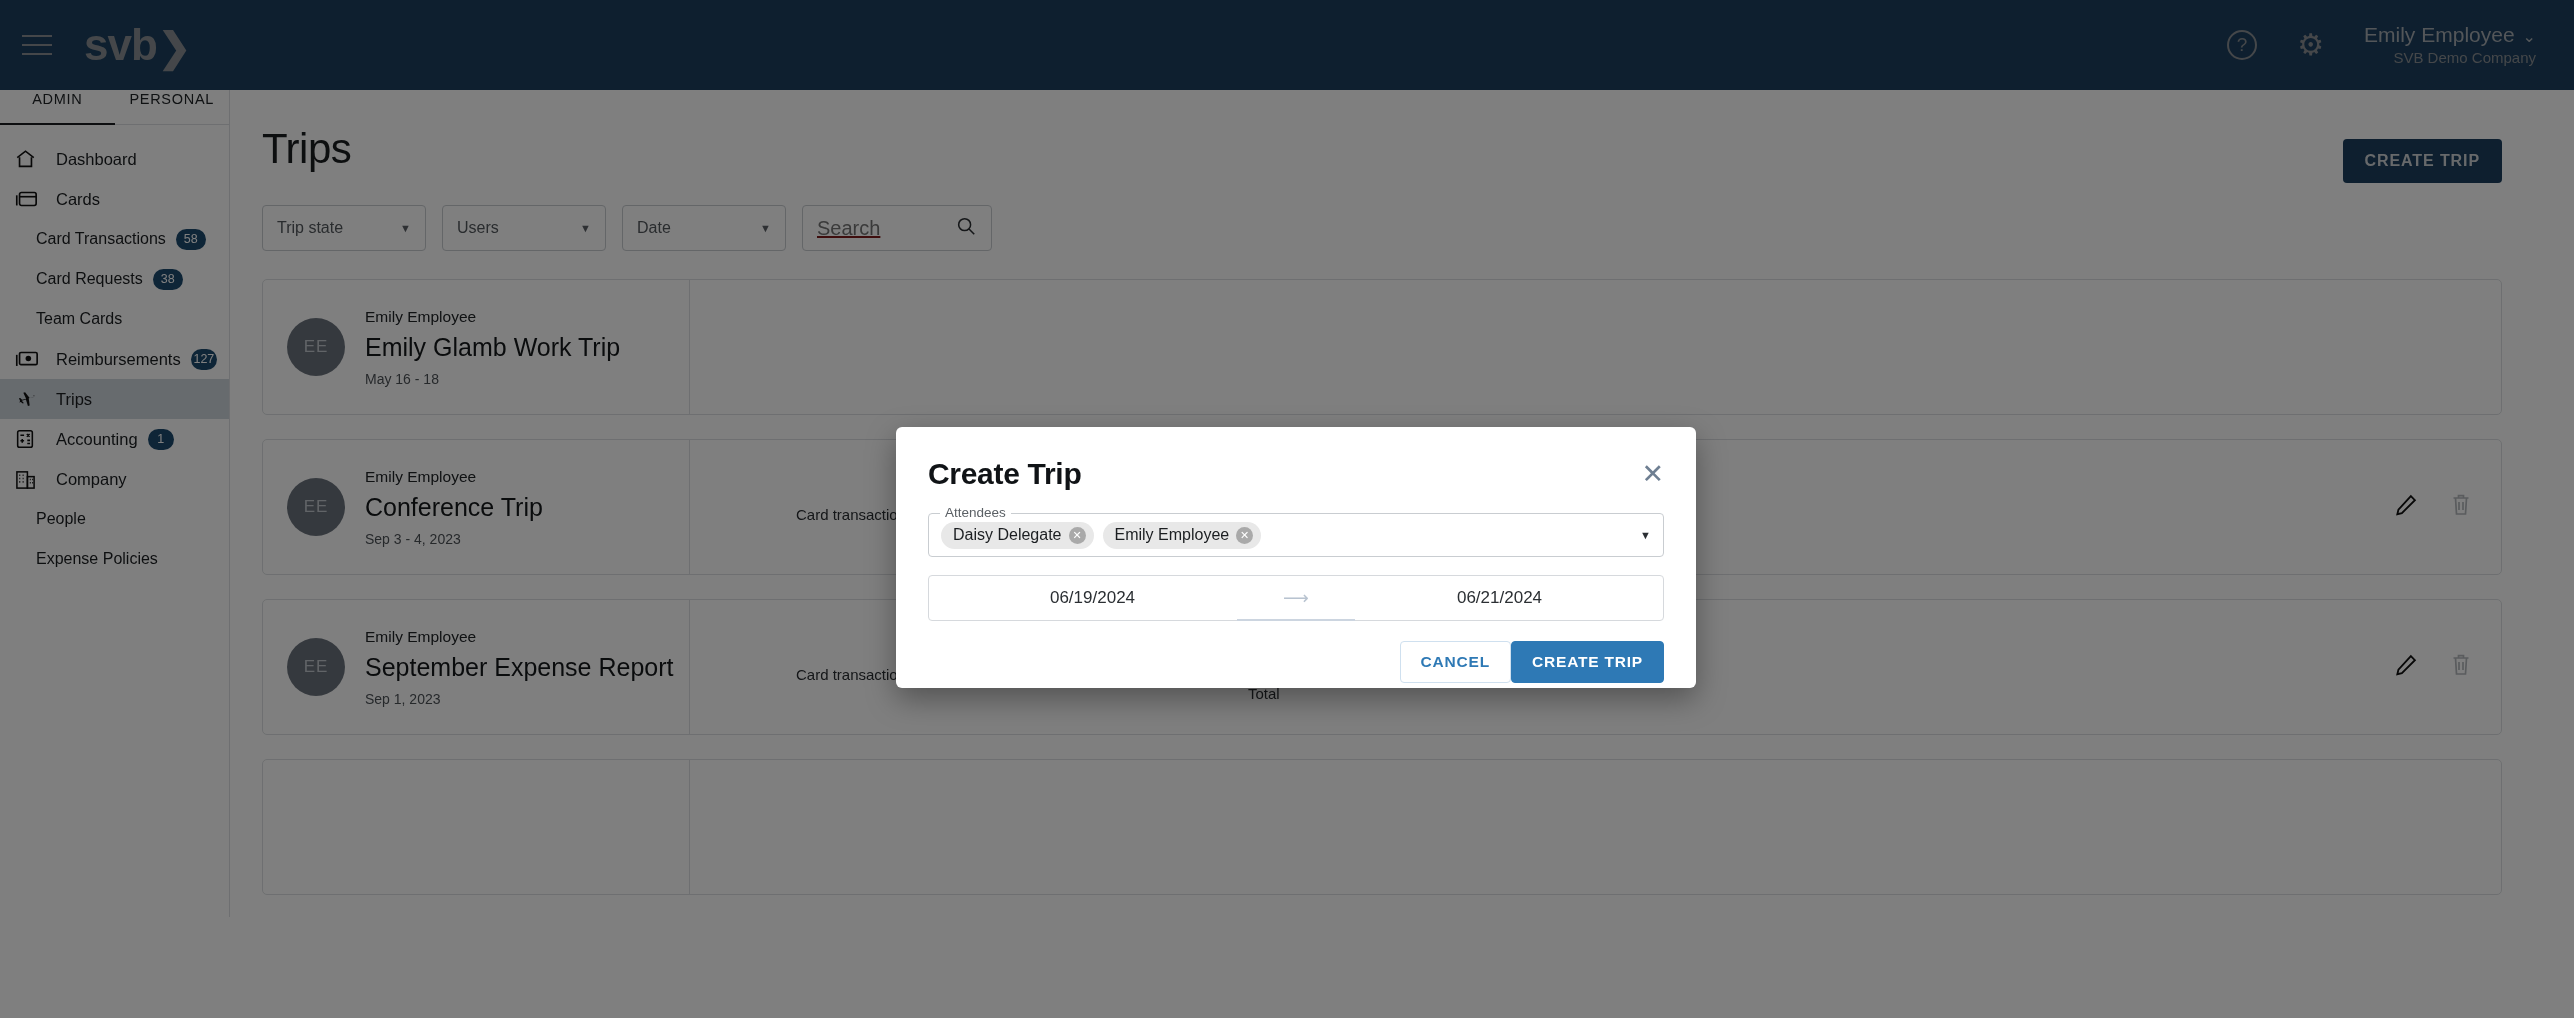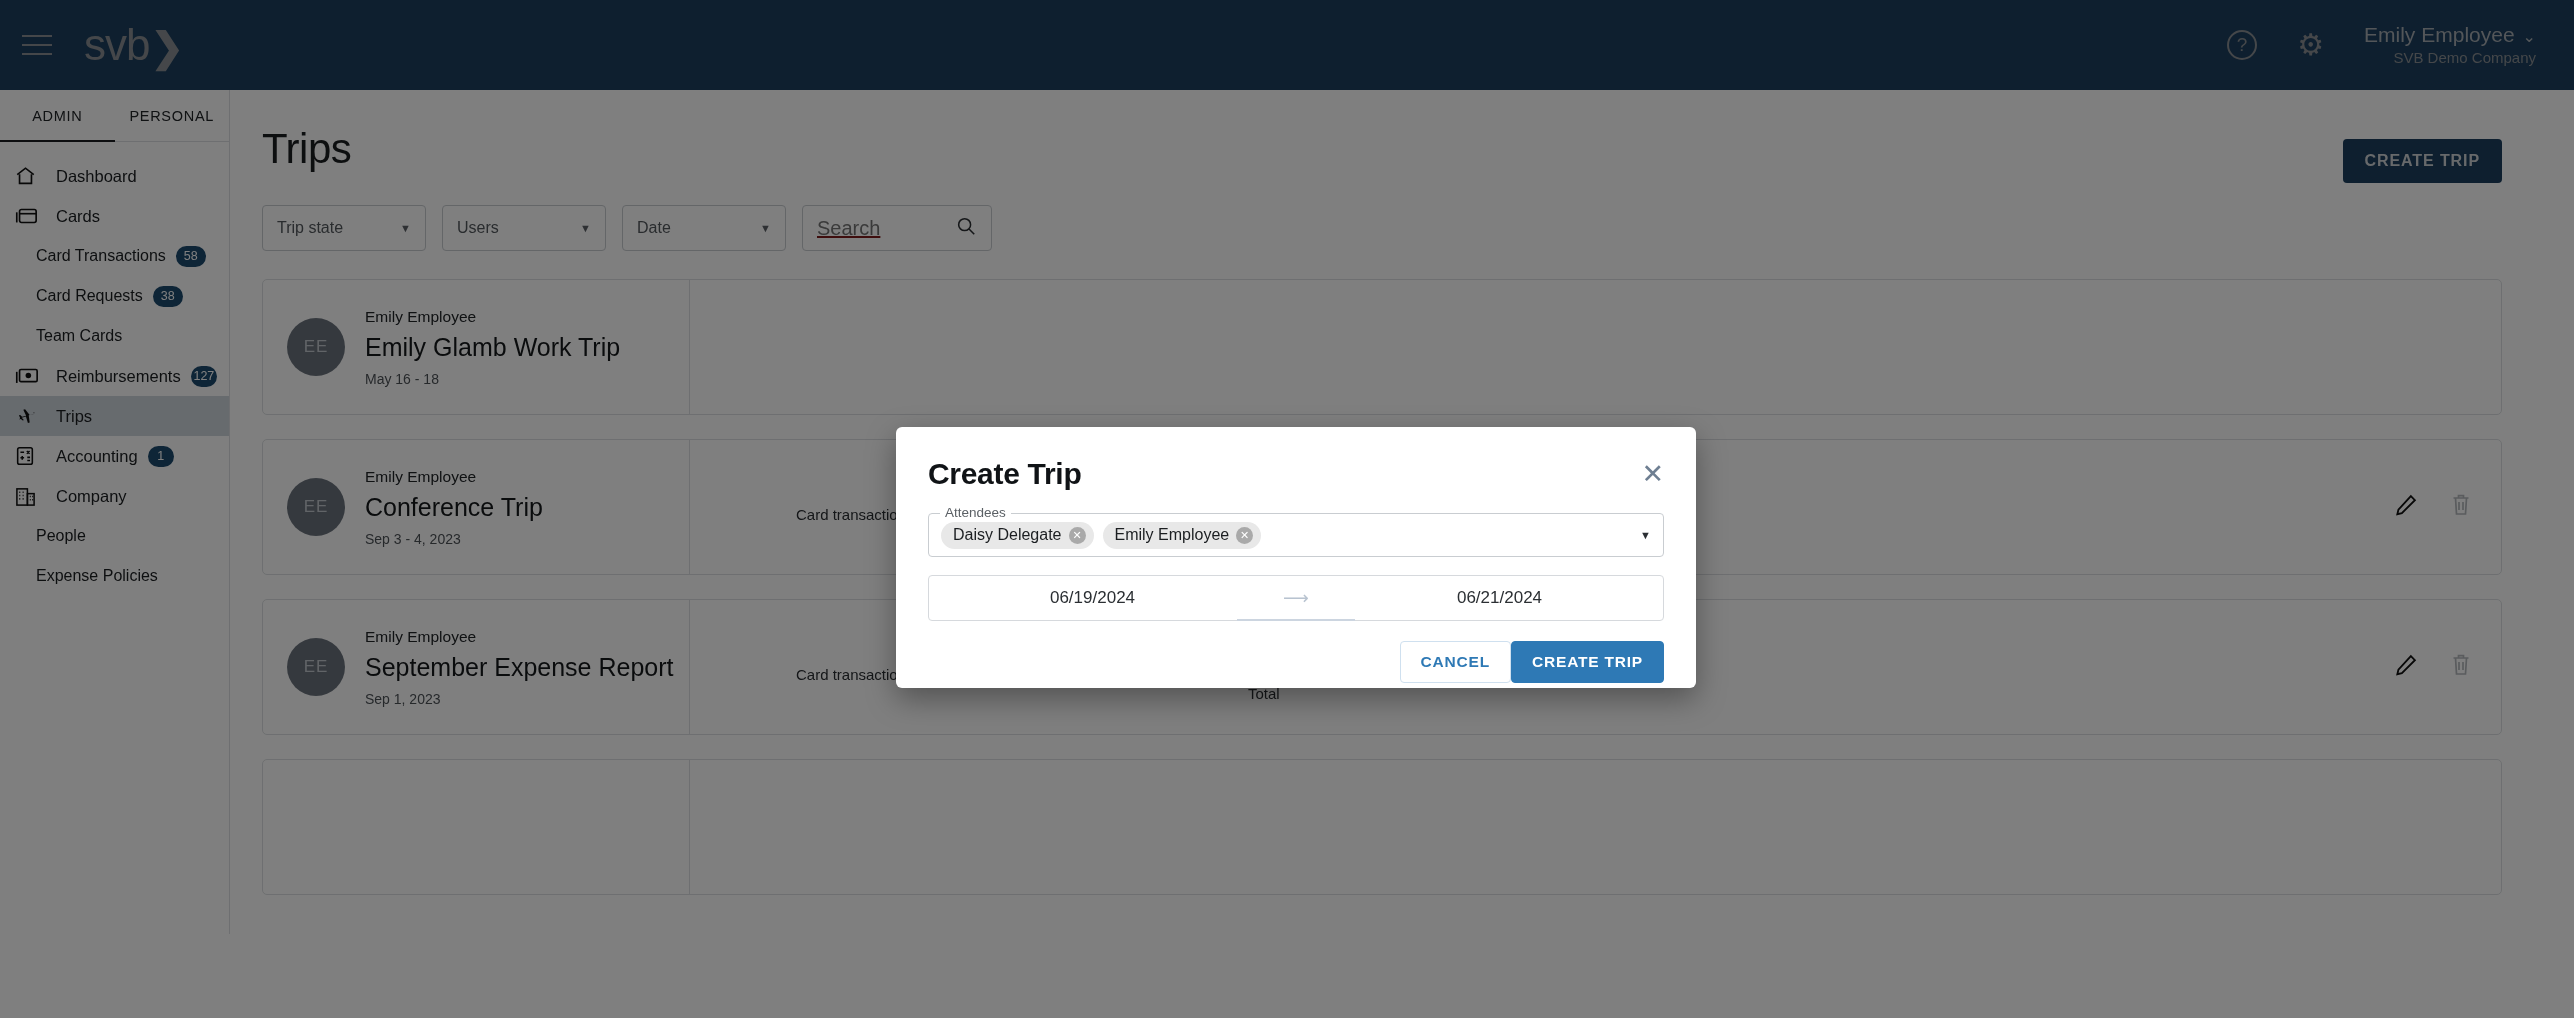--- a/index.html
+++ b/index.html
@@ -14,37 +14,37 @@
   
   .topbar {
     position: absolute; left: 0; top: 0; width: 2574px; height: 90px;
     background: #1c3f5e; display: flex; align-items: center;
     z-index: 5;
   }
   .hamburger { margin-left: 22px; width: 40px; height: 40px;
     display: flex; flex-direction: column; justify-content: center; gap: 7px; cursor: pointer; }
   .hamburger span { display: block; width: 30px; height: 2px; background: #8a8f94; }
   .logo { margin-left: 22px; display: flex; align-items: flex-end; }
-  .logo-text { color: #8a8f94; font-size: 44px; font-weight: 400; letter-spacing: -1px; line-height: 1; }
+  .logo-text { color: #8a8f94; font-size: 44px; font-weight: 700; letter-spacing: -1px; line-height: 1; }
   .logo-chev { color: #8a8f94; font-size: 40px; font-weight: 700; line-height: 1; margin-left: 1px; }
   .topbar-right { margin-left: auto; display: flex; align-items: center; gap: 40px; margin-right: 38px; }
   .icon-circle-q {
     width: 30px; height: 30px; border: 2px solid #8a8f94; border-radius: 50%;
     color: #8a8f94; font-size: 19px; display: flex; align-items: center; justify-content: center;
     cursor: pointer;
   }
   .gear-icon { color: #8a8f94; font-size: 30px; line-height: 1; cursor: pointer; }
   .user-block { text-align: right; cursor: pointer; }
   .user-name { color: #a7adb3; font-size: 21px; line-height: 1.25; }
   .user-caret { color: #a7adb3; font-size: 16px; margin-left: 8px; }
   .user-org { color: #8a8f94; font-size: 15px; line-height: 1.3; }
 
   
   .sidebar {
-    position: absolute; left: 0; top: 90px; width: 230px; height: 844px;
+    position: absolute; left: 0; top: 73px; width: 230px; height: 844px;
     background: #ffffff; border-right: 1px solid #dcdfe2;
     z-index: 2;
   }
   .tabs { display: flex; height: 52px; border-bottom: 1px solid #dcdfe2; }
   .tab { flex: 1; display: flex; align-items: center; justify-content: center;
          font-size: 14.5px; letter-spacing: 0.7px; color: #202427; cursor: pointer;
          position: relative; }
   .tab.active::after { content: ""; position: absolute; left: 0; right: 0; bottom: -1px;
          height: 2.5px; background: #1a1d20; }
   .navlist { padding-top: 14px; }

